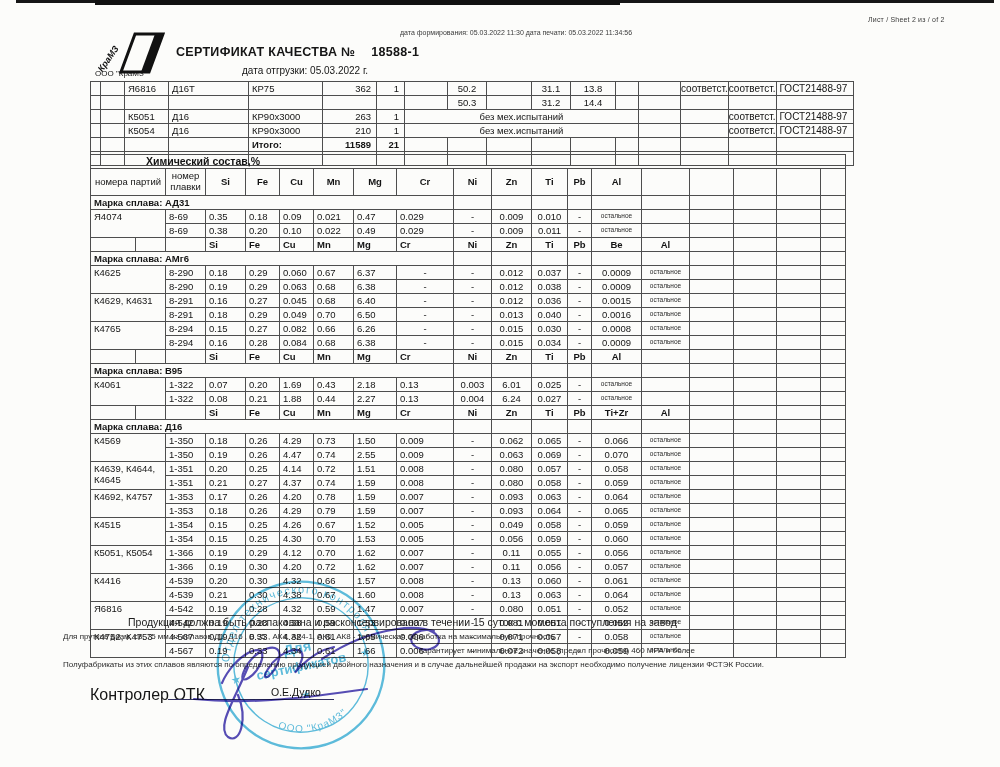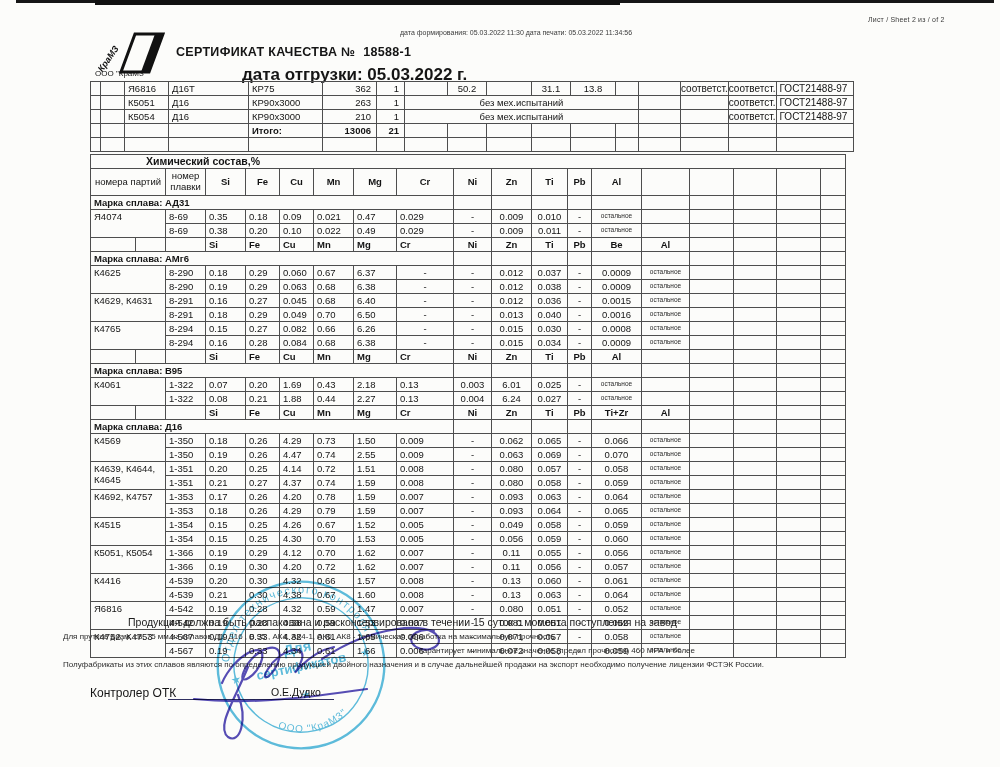--- a/index.html
+++ b/index.html
@@ -3,23 +3,23 @@
 <meta charset="utf-8">
 <style>
   html,body{margin:0;padding:0;background:#e8e8e6;}
   .page{position:relative;width:1000px;height:767px;background:#fcfcfa;overflow:hidden;
         font-family:"Liberation Sans", sans-serif;color:#151515;}
   .abs{position:absolute;}
   .topbar1{left:16px;top:0;width:978px;height:3px;background:#161616;}
   .topbar2{left:95px;top:0;width:525px;height:5px;background:#111;}
   .sheet-label{left:868px;top:16px;font-size:7px;color:#3a3a3a;letter-spacing:.2px;}
   .print-info{left:400px;top:29px;font-size:7px;color:#3a3a3a;}
-  .doc-title{left:176px;top:45px;font-size:12.5px;font-weight:bold;display:flex;gap:8px;letter-spacing:.3px;}
+  .doc-title{left:176px;top:45px;font-size:12.5px;font-weight:bold;display:flex;gap:16px;letter-spacing:.3px;}
   .company{left:95px;top:69px;font-size:8px;color:#111;}
-  .ship-date{left:242px;top:65px;font-size:17px;font-weight:bold;}
+  .ship-date{left:242px;top:65px;font-size:10px;font-weight:normal;}
 
   table{border-collapse:collapse;table-layout:fixed;}
   td{border:1px solid #4e4e4e;padding:0;font-size:9.5px;line-height:1;color:#141414;
      overflow:hidden;white-space:nowrap;height:13px;vertical-align:middle;}
   .ship-table{left:90px;top:81px;}
   .ship-table tr{height:11px;}
   .chem-table{left:90px;top:154px;}
   .chem-table tr{height:13px;}
   tr.tr-ttl{height:13px;}  tr.hd{height:27px;}  tr.al{height:11px;}  tr.sh{height:13px;}
 
@@ -31,21 +31,21 @@
   .sm{font-size:6.5px;color:#2a2a2a;}
   .sm2{font-size:10px;}
   .pre{white-space:pre-line;line-height:1.15;}
   .top{vertical-align:top;white-space:normal;line-height:1.2;padding-top:1px;margin-left:40px;}
   .ttl{font-weight:bold;padding-left:55px;font-size:10.5px;}
 
   .f-line1{left:128px;top:616px;font-size:10.5px;color:#1c1c1c;}
   .f-line2{left:63px;top:632px;font-size:8px;color:#2a2a2a;}
   .f-line3{left:420px;top:646px;font-size:8px;color:#2a2a2a;}
   .f-line4{left:63px;top:660px;font-size:8px;color:#2a2a2a;}
-  .controller{left:90px;top:686px;font-size:12px;}
+  .controller{left:90px;top:686px;font-size:16px;}
   .signer{left:271px;top:686px;font-size:10.5px;}
   .sig-line{left:168px;top:684px;width:166px;height:15px;border-bottom:1.5px solid #303060;}
 
   .stamp-wrap{left:210px;top:574px;width:182px;height:182px;transform:rotate(-12deg);
               opacity:.82;mix-blend-mode:multiply;}
   .sig-wrap{left:182px;top:597px;width:300px;height:155px;mix-blend-mode:multiply;}
   .logo-wrap{left:93px;top:30px;width:112px;height:44px;}
 </style>
 </head>
 <body>
@@ -112,20 +112,39 @@
           <td class="tc">13.8</td>
           <td class="tc"></td>
           <td class="tc"></td>
           <td class="tc sm2">соответст.</td>
           <td class="tc sm2">соответст.</td>
           <td class="tl sm2">ГОСТ21488-97</td>
         </tr>
         <tr>
           <td class="tl"></td>
           <td class="tl"></td>
+          <td class="tl"></td>
+          <td class="tl"></td>
+          <td class="tl"></td>
+          <td class="tr2"></td>
+          <td class="tr2"></td>
+          <td class="tc"></td>
+          <td class="tc">50.3</td>
+          <td class="tc"></td>
+          <td class="tc">31.2</td>
+          <td class="tc">14.4</td>
+          <td class="tc"></td>
+          <td class="tc"></td>
+          <td class="tc"></td>
+          <td class="tc"></td>
+          <td class="tl"></td>
+        </tr>
+        <tr>
+          <td class="tl"></td>
+          <td class="tl"></td>
           <td class="tl">К5051</td>
           <td class="tl">Д16</td>
           <td class="tl">КР90х3000</td>
           <td class="tr2">263</td>
           <td class="tr2">1</td>
           <td colspan="6" class="tc">без мех.испытаний</td>
           <td class="tc"></td>
           <td class="tc"></td>
           <td class="tc sm2">соответст.</td>
           <td class="tl sm2">ГОСТ21488-97</td>
@@ -143,21 +162,21 @@
           <td class="tc"></td>
           <td class="tc sm2">соответст.</td>
           <td class="tl sm2">ГОСТ21488-97</td>
         </tr>
         <tr>
           <td class="tl"></td>
           <td class="tl"></td>
           <td class="tl"></td>
           <td class="tl"></td>
           <td class="tl b">Итого:</td>
-          <td class="tr2 b">13006</td>
+          <td class="tr2 b">11589</td>
           <td class="tr2 b">21</td>
           <td class="tc"></td>
           <td class="tc"></td>
           <td class="tc"></td>
           <td class="tc"></td>
           <td class="tc"></td>
           <td class="tc"></td>
           <td class="tc"></td>
           <td class="tc"></td>
           <td class="tc"></td>

